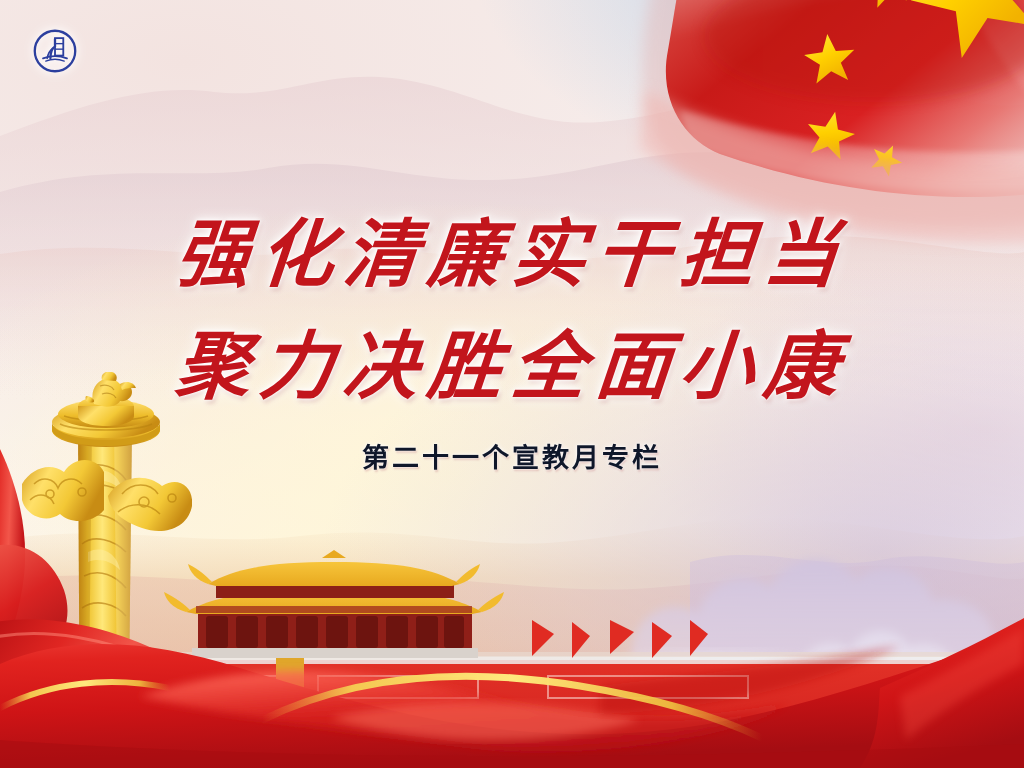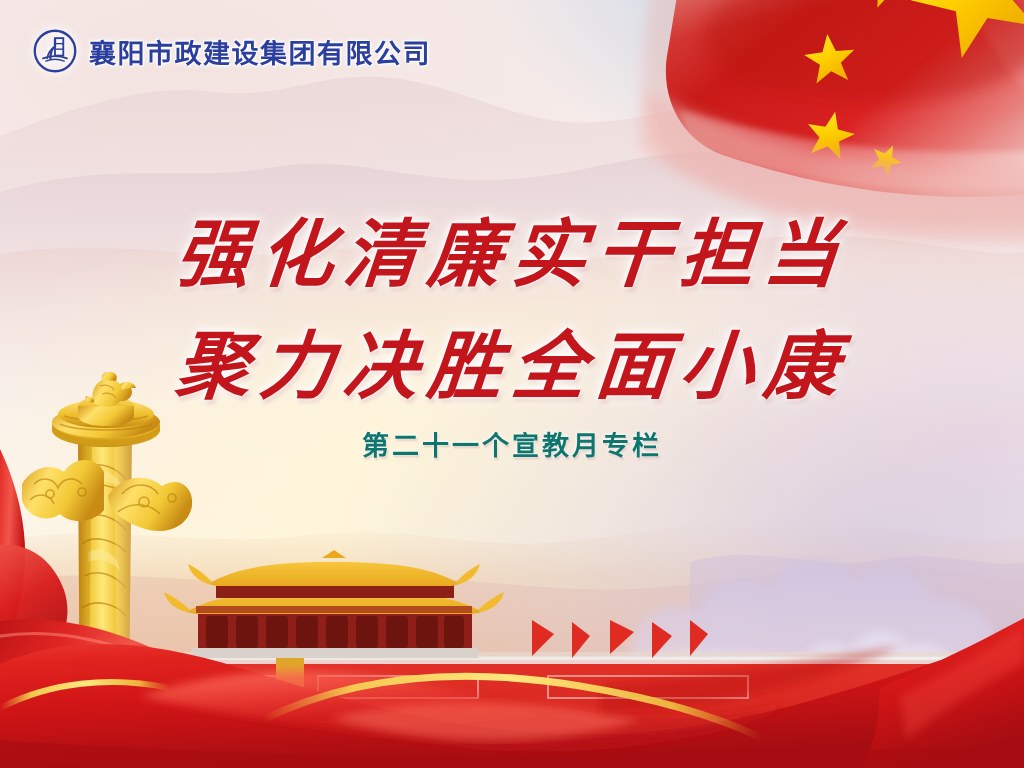--- a/index.html
+++ b/index.html
@@ -85,26 +85,26 @@
     white-space:nowrap;
     text-shadow:
       0 0 2px #ffffff,
       0 0 4px #ffffff,
       0 0 9px rgba(255,255,255,.98),
       0 0 16px rgba(255,255,255,.85),
       2px 3px 4px rgba(150,40,40,.35);
     transform:skewX(-5deg);
   }
   .subtitle{
-    margin-top:2px;
+    margin-top:14px;
     font-family:"DejaVu Sans","Liberation Sans",sans-serif;
     font-weight:700;
     font-size:27px;
     letter-spacing:3px;
-    color:#0f766e;
+    color:#0f172a;
     white-space:nowrap;
     text-shadow:
       0 0 2px #ffffff, 0 0 5px rgba(255,255,255,.95), 1px 2px 2px rgba(170,60,60,.3);
   }
 
   
   .huabiao{position:absolute;left:22px;top:372px;width:170px;height:396px;pointer-events:none;z-index:22;}
 
   
   .gate{position:absolute;left:0;bottom:0;width:1024px;height:220px;pointer-events:none;z-index:18;}
@@ -265,21 +265,20 @@
     <svg class="logo-mark" viewBox="0 0 100 100">
       <circle cx="50" cy="50" r="44" fill="none" stroke="#2c3f9e" stroke-width="5"></circle>
       <path d="M24,66 Q50,56 76,66" fill="none" stroke="#2c3f9e" stroke-width="4" stroke-linecap="round"></path>
       <path d="M30,72 Q50,64 70,72" fill="none" stroke="#2c3f9e" stroke-width="3" stroke-linecap="round"></path>
       <path d="M40,66 C40,54 44,44 50,40 L50,24" fill="none" stroke="#2c3f9e" stroke-width="5" stroke-linecap="round"></path>
       <rect x="50" y="22" width="18" height="38" fill="none" stroke="#2c3f9e" stroke-width="4"></rect>
       <line x1="50" y1="34" x2="68" y2="34" stroke="#2c3f9e" stroke-width="3"></line>
       <line x1="50" y1="46" x2="68" y2="46" stroke="#2c3f9e" stroke-width="3"></line>
       <path d="M33,66 Q36,50 46,44" fill="none" stroke="#2c3f9e" stroke-width="3.5" stroke-linecap="round"></path>
     </svg>
-    <div class="logo-text">襄阳市政建设集团有限公司</div>
   </div>
 
   <div class="title-block">
     <div class="t-line">强化清廉实干担当</div>
     <div class="t-line">聚力决胜全面小康</div>
     <div class="subtitle">第二十一个宣教月专栏</div>
   </div>
 
   <svg class="gate" viewBox="0 0 1024 220">
     <defs>

